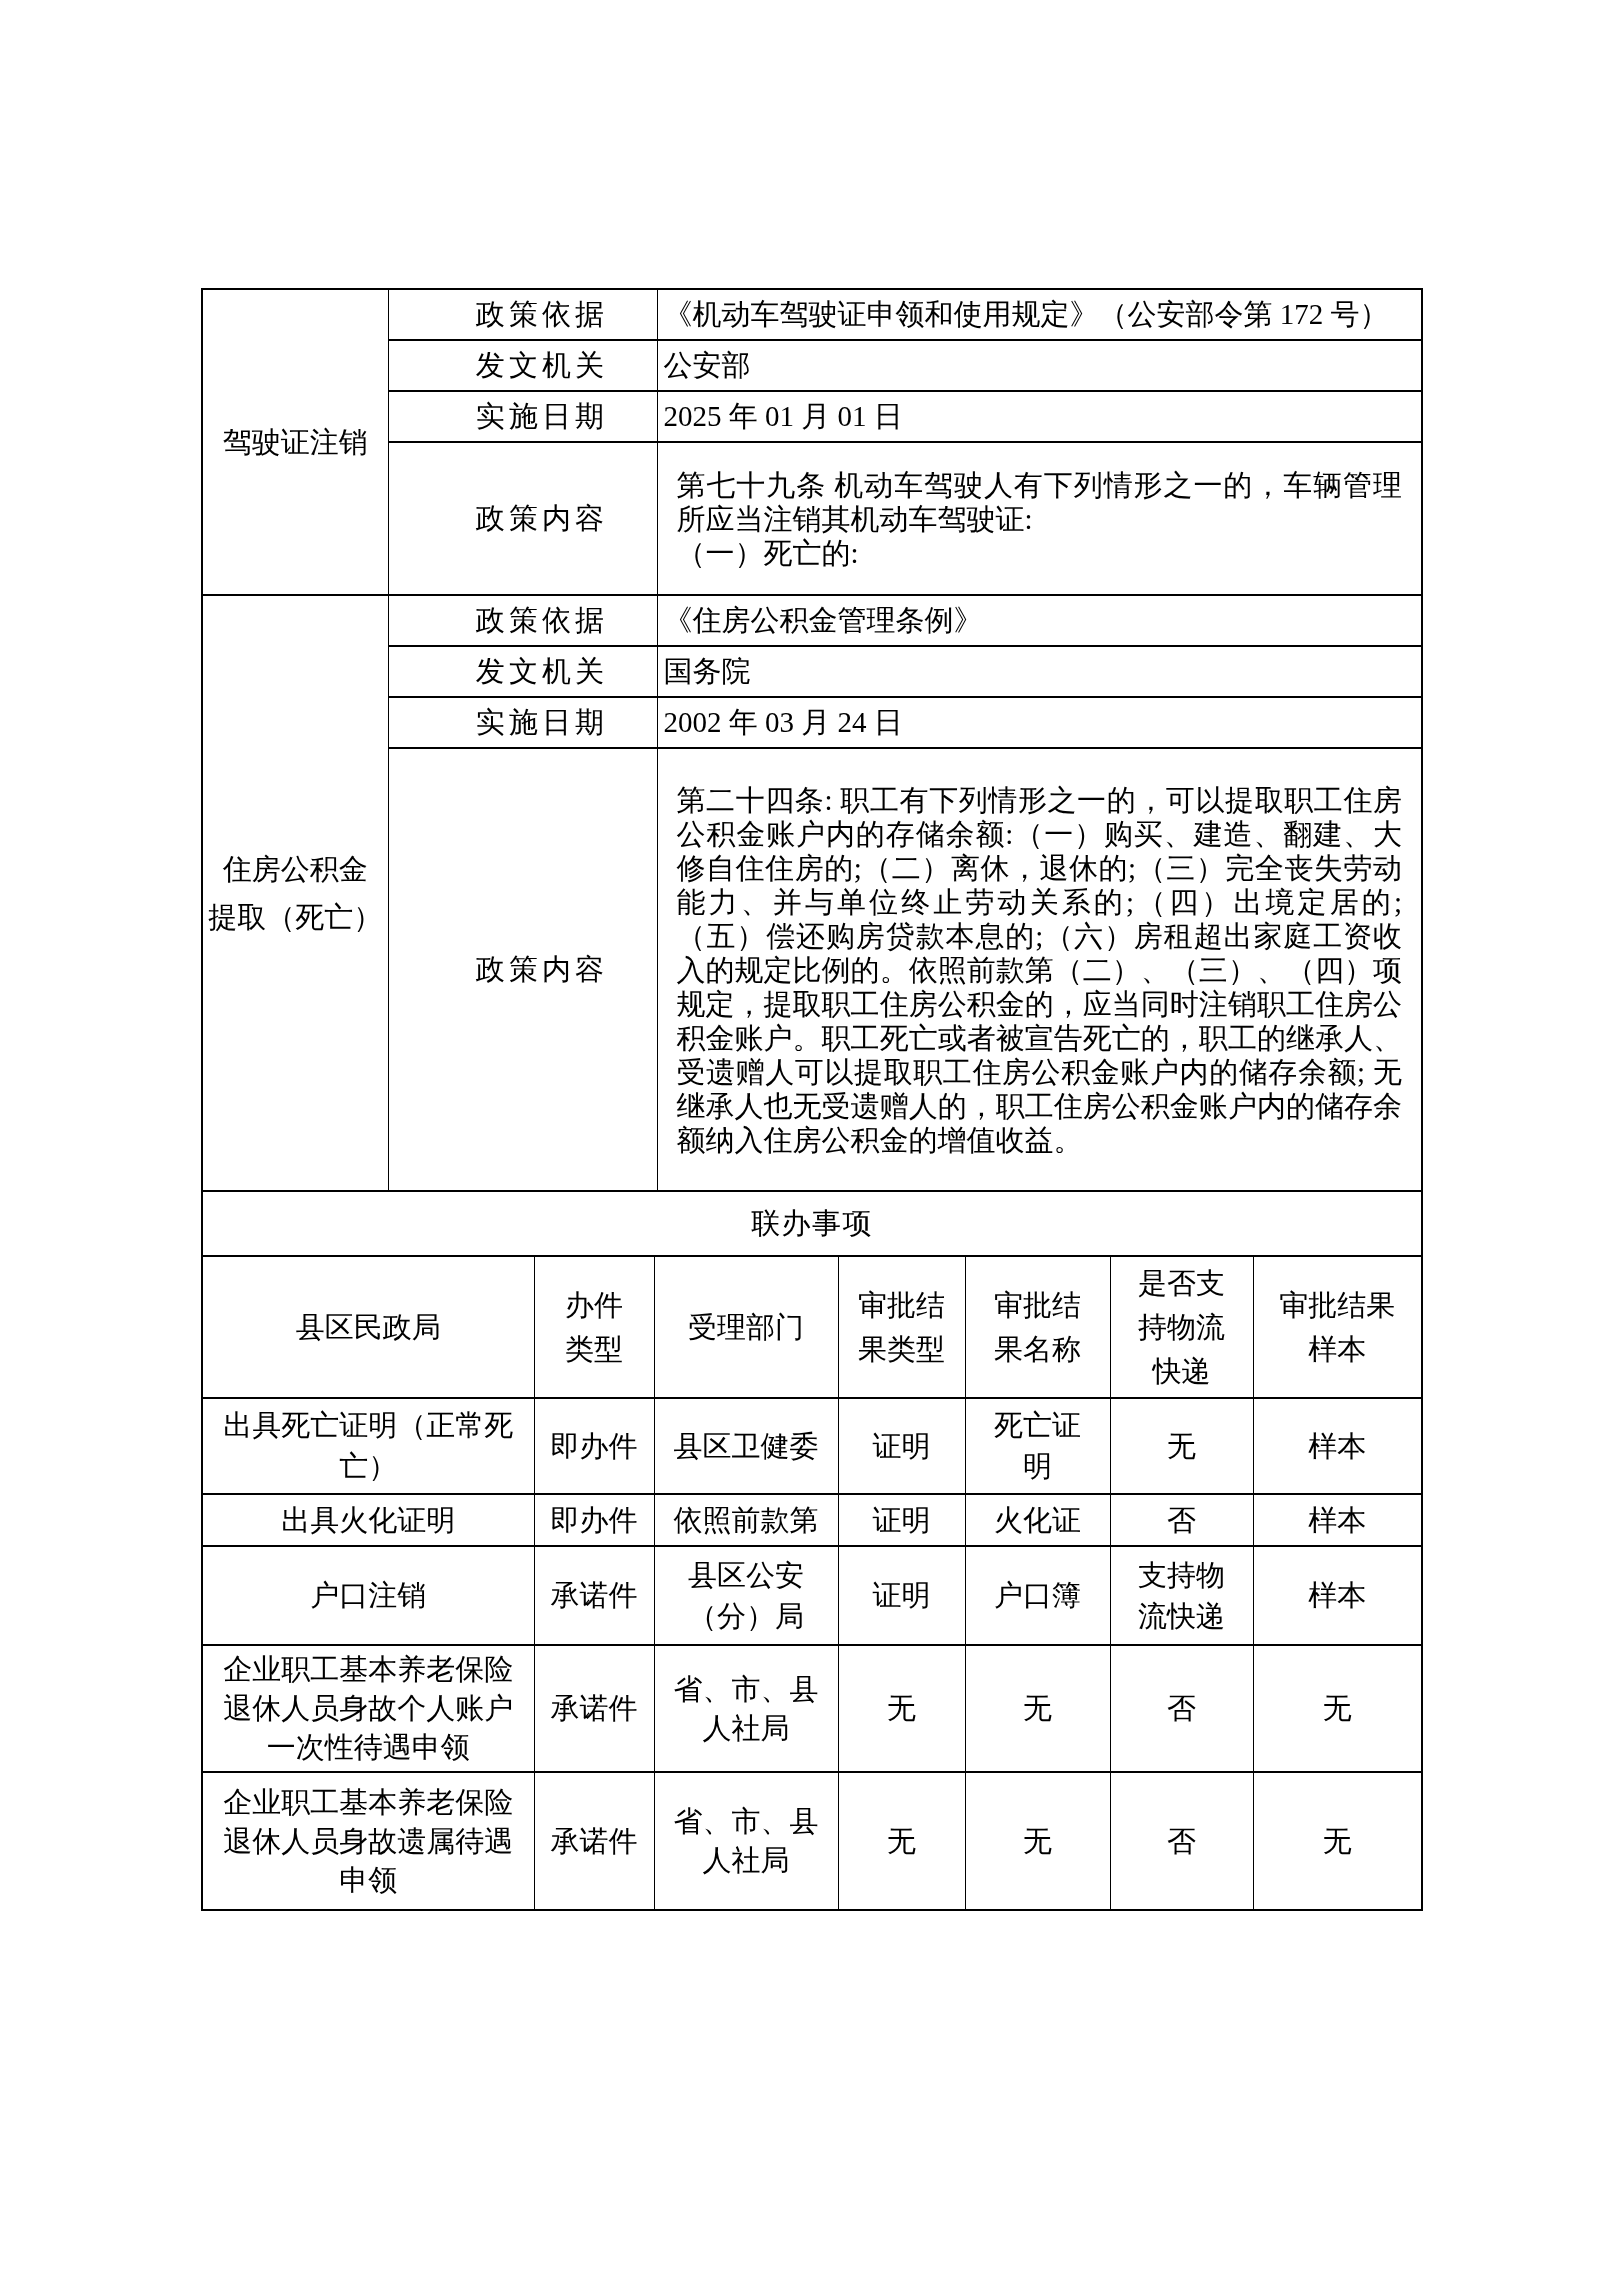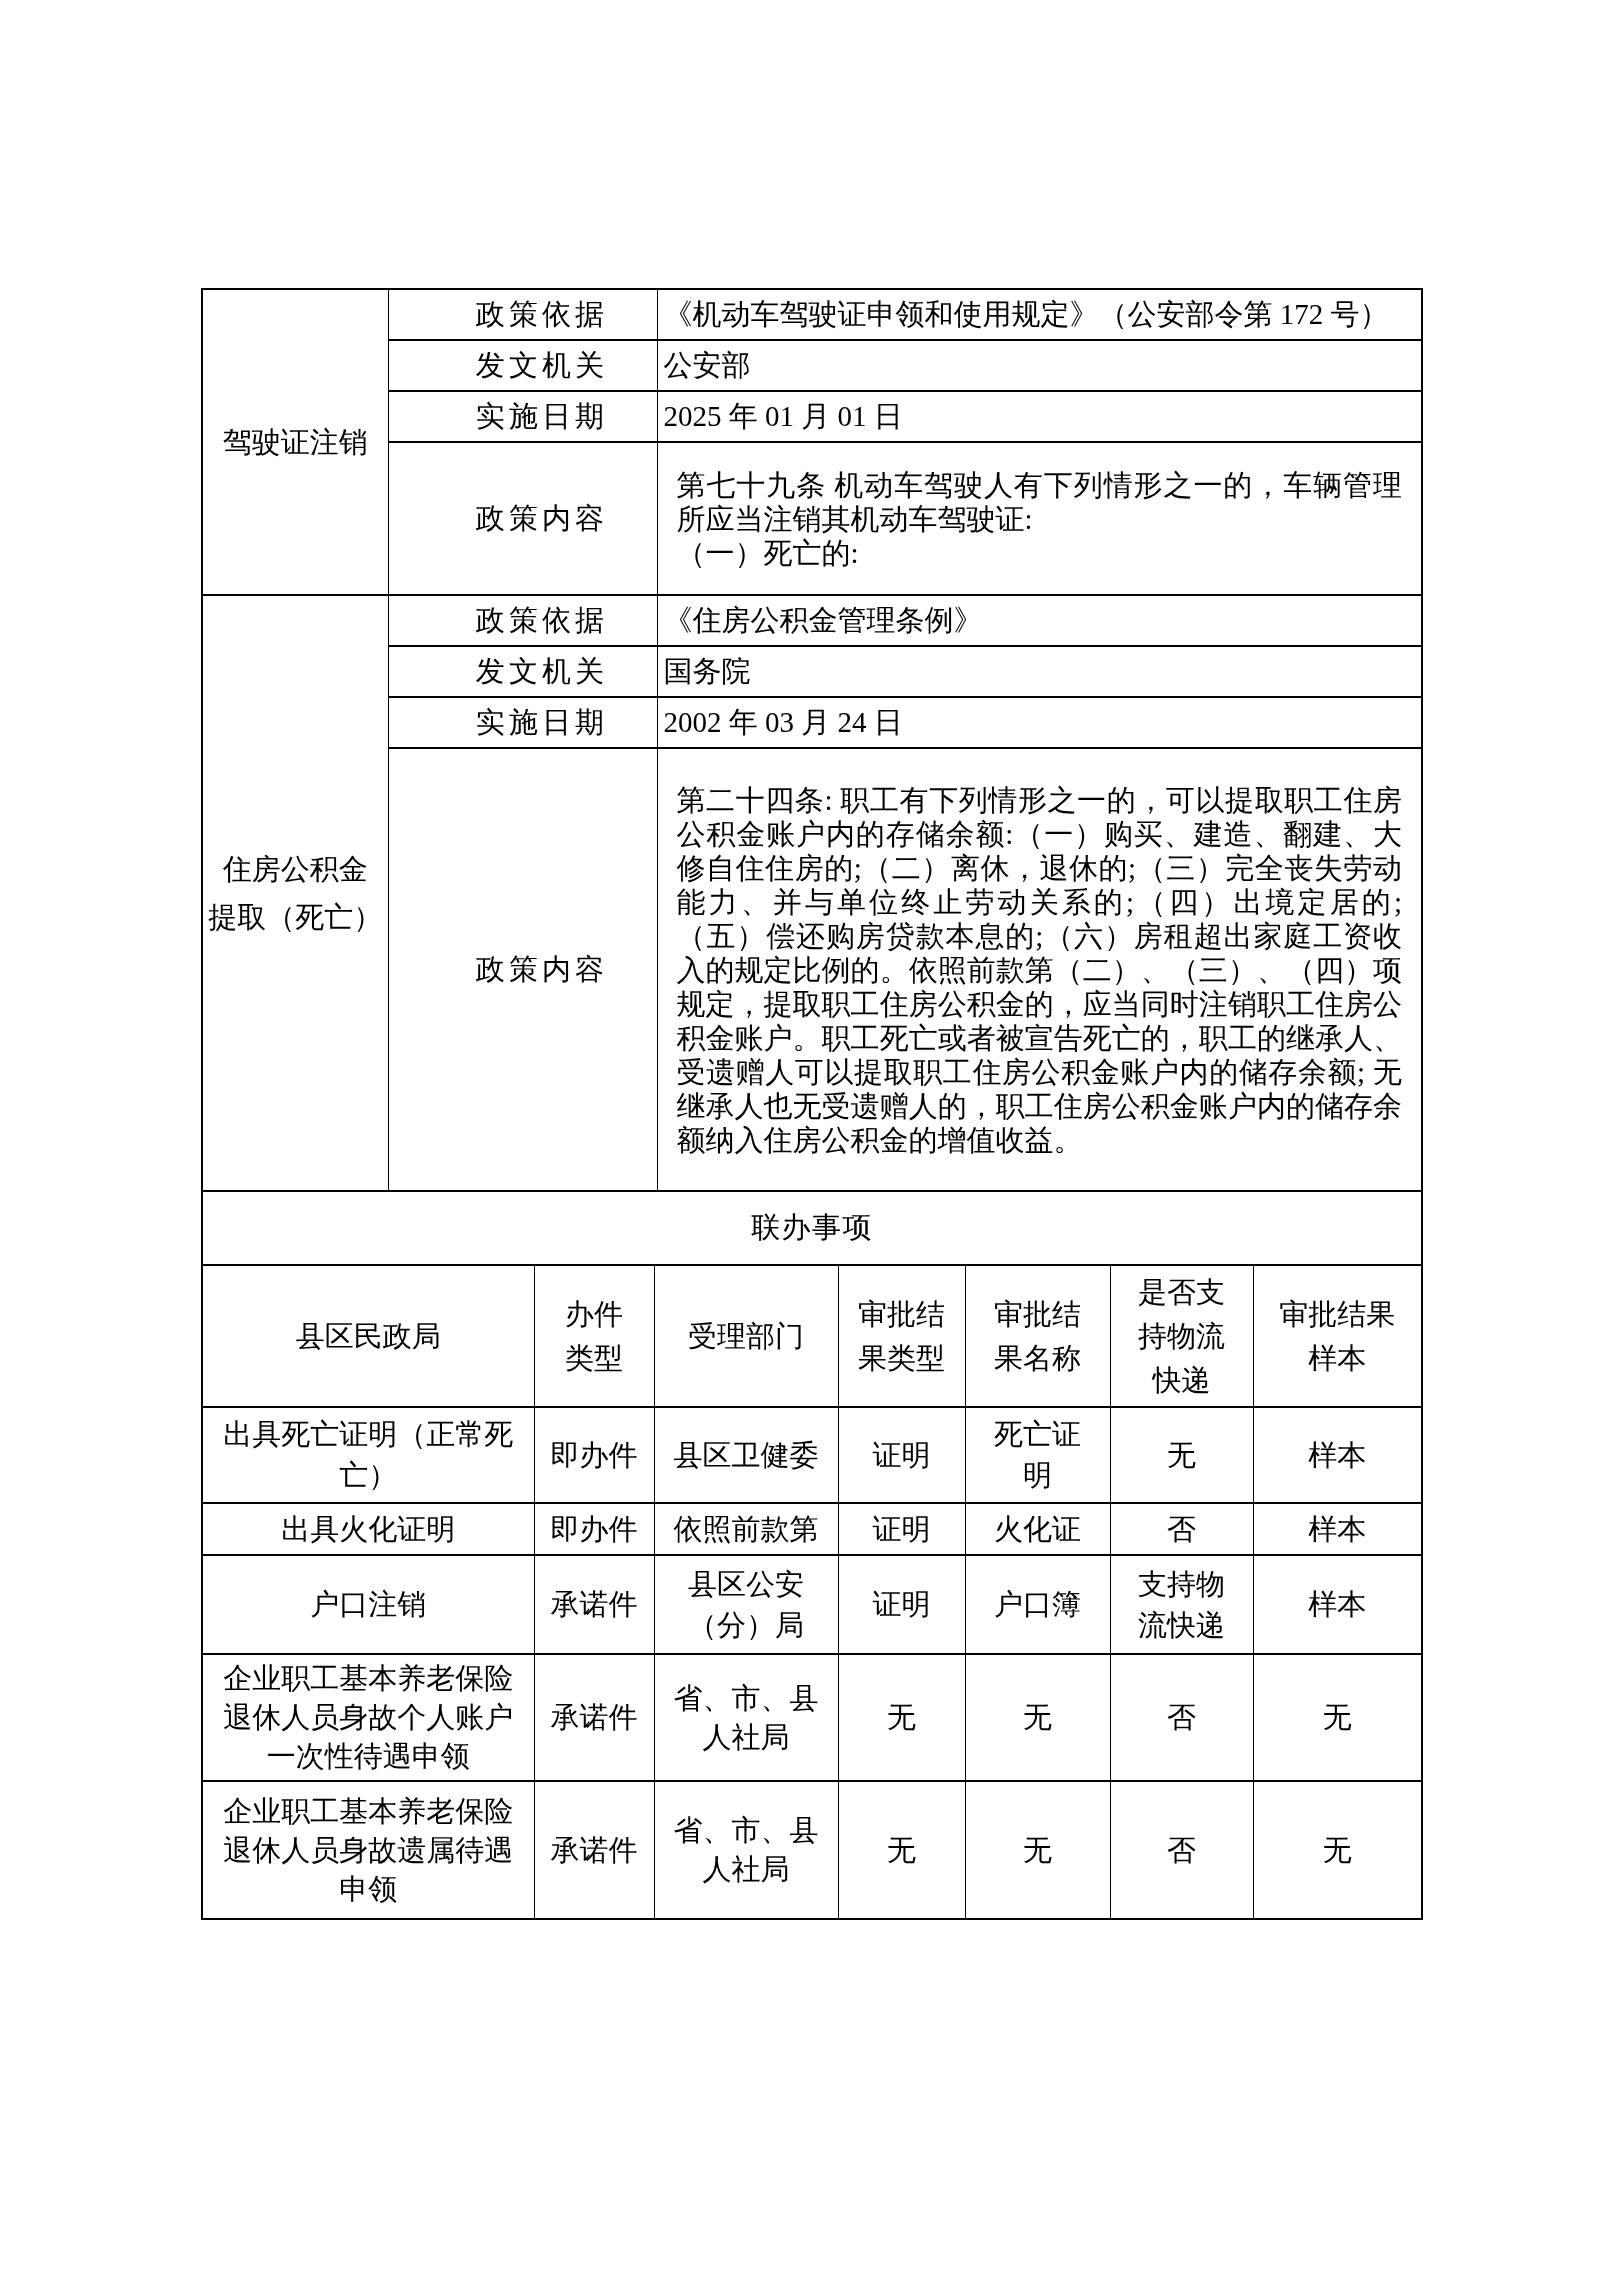--- a/index.html
+++ b/index.html
@@ -59,21 +59,21 @@
   .content-cell {
     text-align: justify;
     padding: 9.5px 19px;
     line-height: 34px;
     white-space: pre-line;
   }
   
   .joint-band {
     border-left: 2.7px solid #000;
     border-right: 2.7px solid #000;
-    height: 72px;
+    height: 63px;
     display: flex;
     align-items: center;
     justify-content: center;
     font-size: 29px;
     letter-spacing: 1.4px;
   }
   
   .t-items td {
     text-align: center;
     white-space: pre-line;

